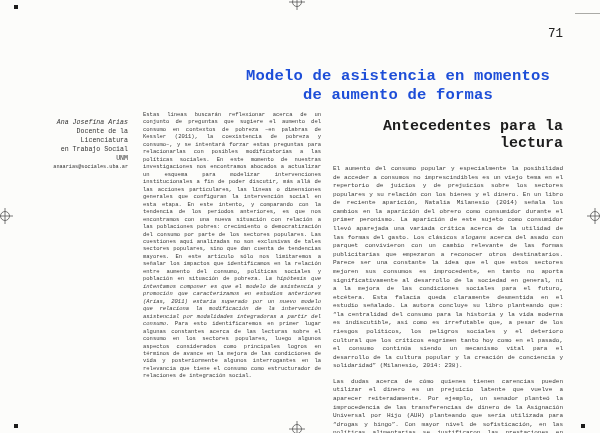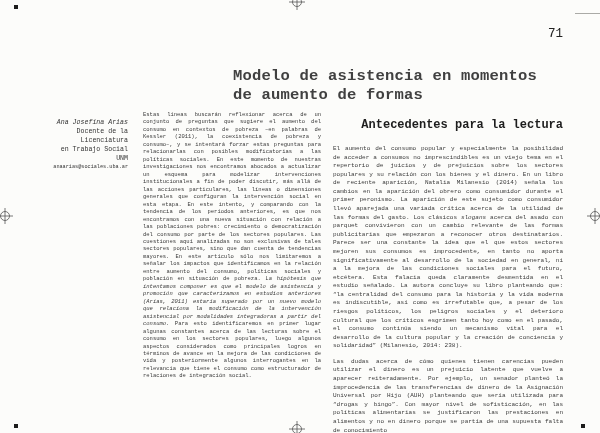--- a/index.html
+++ b/index.html
@@ -31,25 +31,25 @@
     top: 27px; right: 37px;
     font-size: 12.5px;
     color: #222;
   }
 
   .title {
     position: absolute;
     top: 67px; right: 37px;
     width: 330px;
     margin: 0;
-    text-align: left;
+    text-align: center;
     font-size: 15.5px;
     font-weight: bold;
     line-height: 1.22;
-    color: #404040;
+    color: #1d4ed8;
     letter-spacing: 0.2px;
   }
 
   .author-block {
     position: absolute;
     left: 18px; top: 118px;
     width: 110px;
     text-align: right;
     font-size: 6.6px;
     line-height: 1.38;
@@ -71,21 +71,21 @@
 
   .col-right {
     position: absolute;
     left: 333px; top: 118px;
     width: 230px;
     color: #3a3a3a;
   }
   .section-heading {
     margin: 0 0 13px 0;
     text-align: right;
-    font-size: 12px;
+    font-size: 15px;
     font-weight: bold;
     color: #1d1d1d;
   }
   .col-right p {
     margin: 0 0 7px 0;
     font-size: 6px;
     line-height: 1.43;
     text-align: justify;
   }
   em { font-style: italic; }

